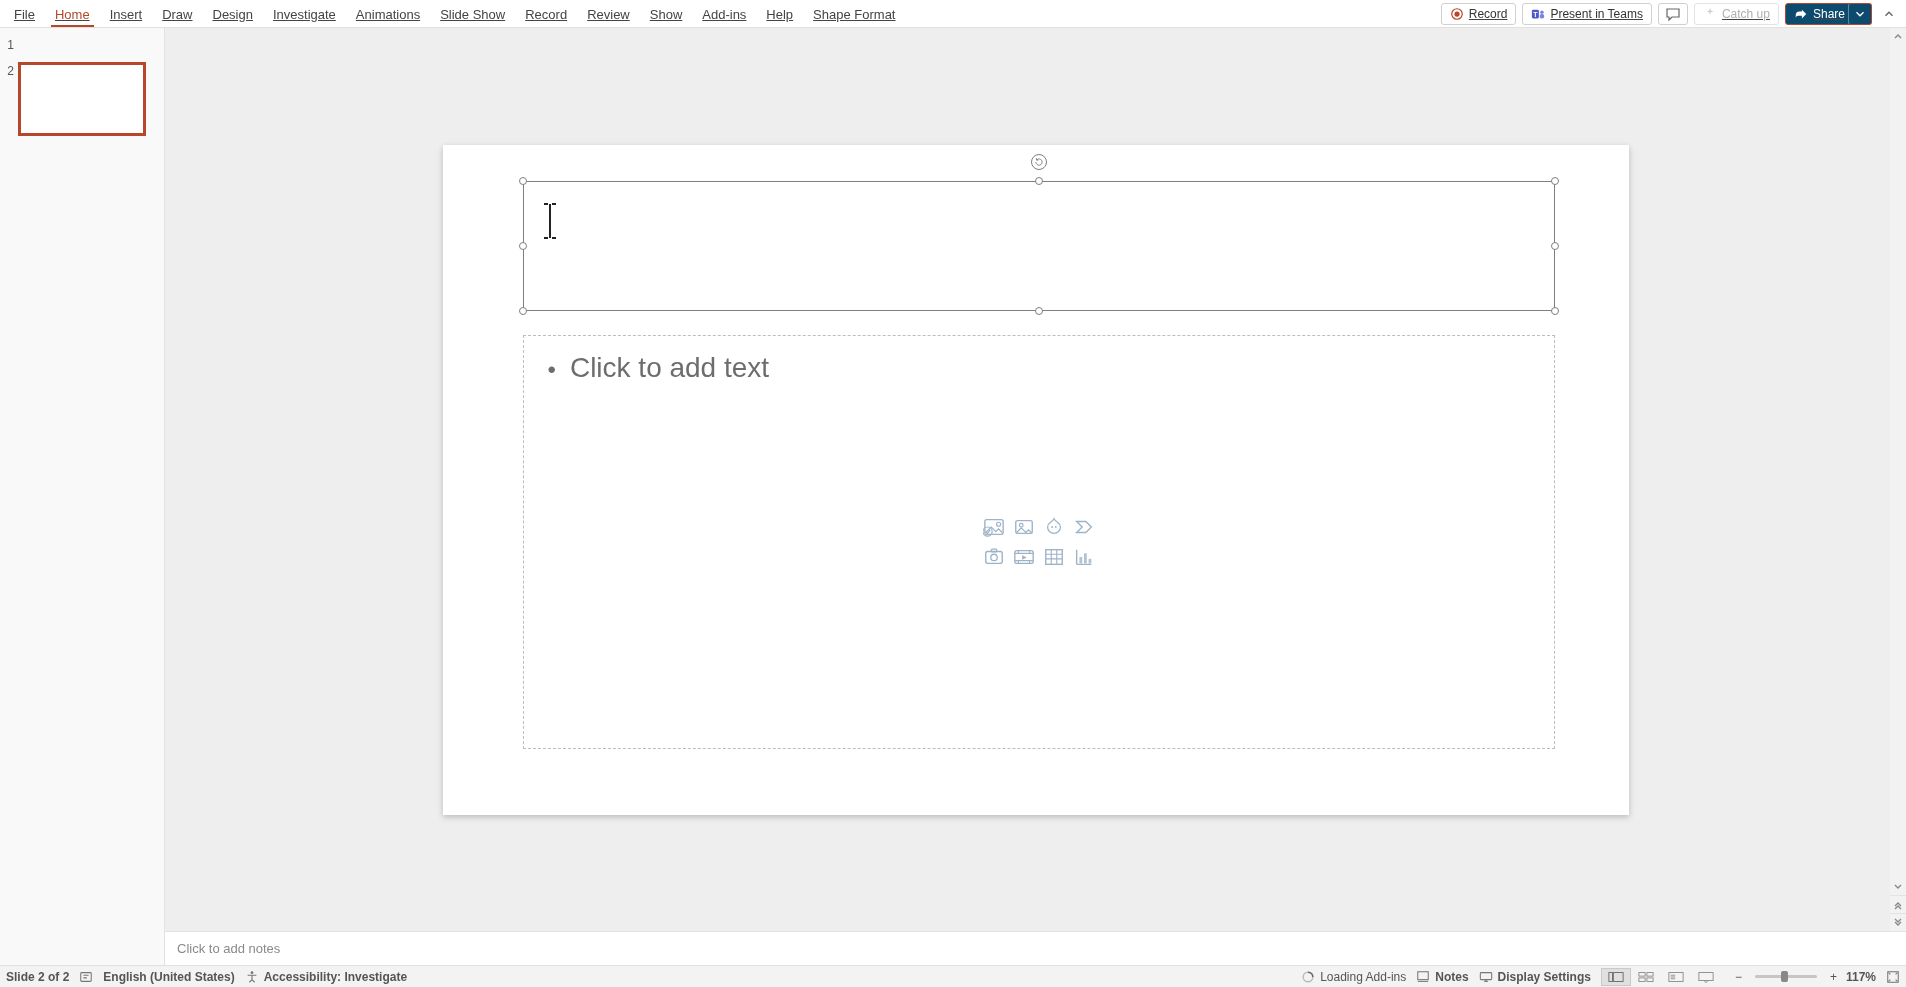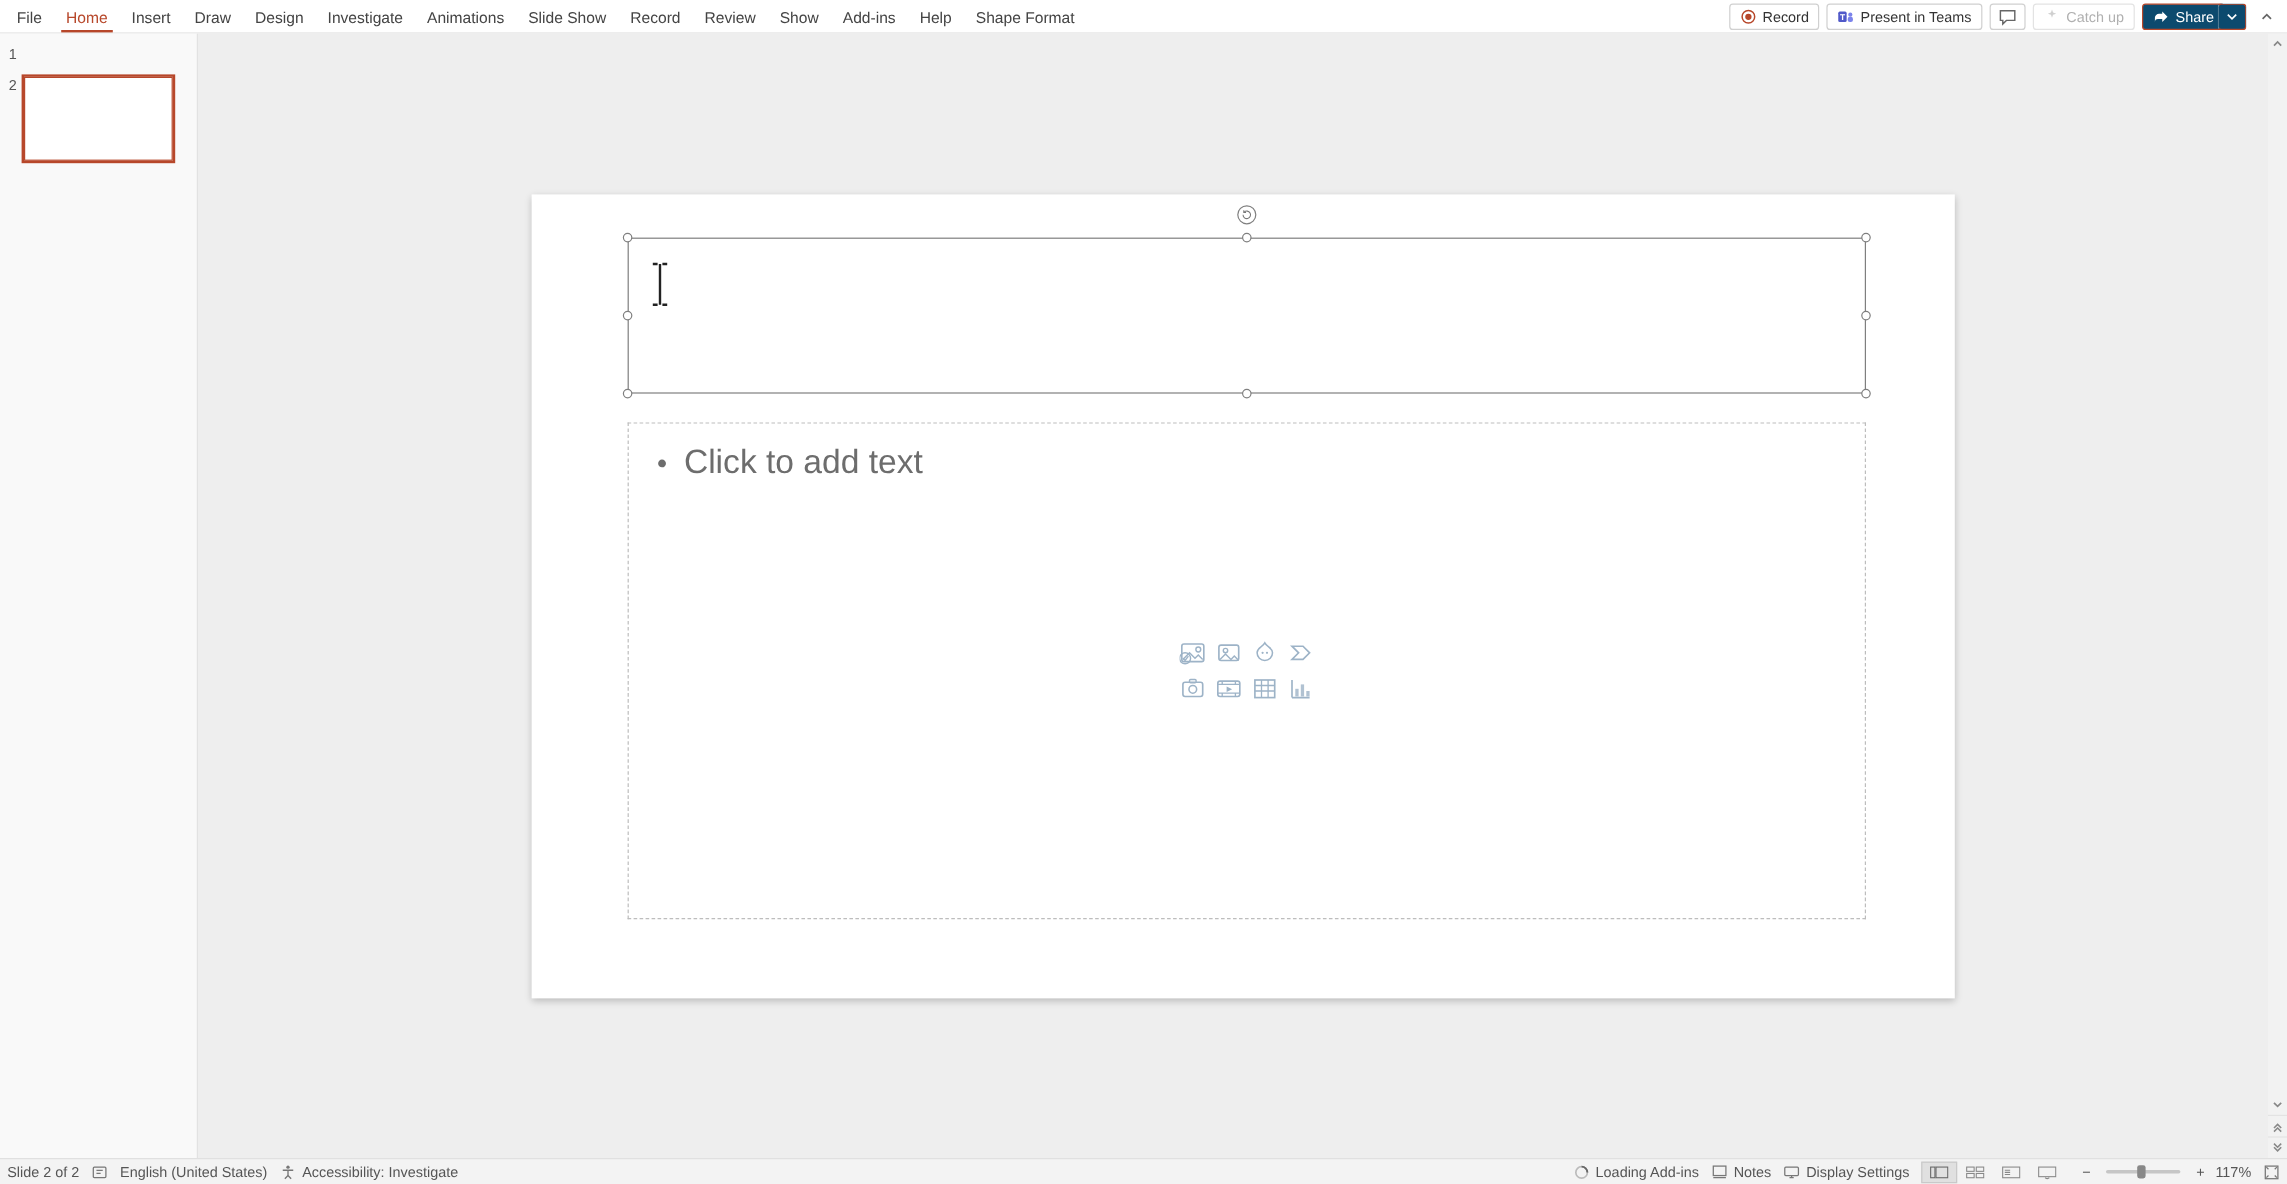--- a/index.html
+++ b/index.html
@@ -15,20 +15,21 @@
   }
 
   
   .tabs-bar {
     height: 28px;
     background: #ffffff;
     display: flex;
     align-items: stretch;
     padding: 0 0 0 4px;
     border-bottom: 1px solid #e1e1e1;
+    text-decoration: underline;
   }
   .tab {
     padding: 7px 10px 6px 10px;
     font-size: 13px;
     color: #444;
     cursor: pointer;
     position: relative;
     white-space: nowrap;
   }
   .tab.active {
@@ -258,21 +259,21 @@
   .view-btn svg { width: 16px; height: 12px; }
   .zoom-slider {
     width: 62px; height: 3px; background: #c6c6c6; position: relative; border-radius: 2px;
     margin: 0 4px;
   }
   .zoom-slider .knob {
     position: absolute; top: -4px; left: 26px;
     width: 7px; height: 11px; background: #888; border-radius: 2px;
   }
   .zoom-btn { cursor: pointer; user-select: none; padding: 0 4px; }
-  .status-click { cursor: pointer; }
+  .status-click { cursor: pointer; font-weight: bold; }
 </style>
 </head>
 <body>
 
 <div class="tabs-bar">
   <div id="tabs-container" style="display: flex;">
       <div class="tab">File</div>
       <div class="tab active">Home</div>
       <div class="tab">Insert</div>
       <div class="tab">Draw</div>
@@ -463,20 +464,23 @@
             </svg>
           </div>
         <div class="mini-btn">
             <svg width="12" height="12" viewBox="0 0 12 12">
               <path d="M3 2l3 3 3-3M3 5l3 3 3-3" fill="none" stroke="#888" stroke-width="1.3"></path>
             </svg>
           </div>
       </div>
     </div>
 
+    <div class="notes-pane">
+      <span class="notes-placeholder">Click to add notes</span>
+    </div>
   </div>
 </div>
 
 <div class="status-bar">
   <div class="group status-click">
     <span>Slide 2 of 2</span>
   </div>
   <div class="group status-click">
     <svg class="icon-svg" viewBox="0 0 16 16">
         <rect x="2" y="3" width="12" height="10" rx="1" fill="none" stroke="#777" stroke-width="1.2"></rect>

